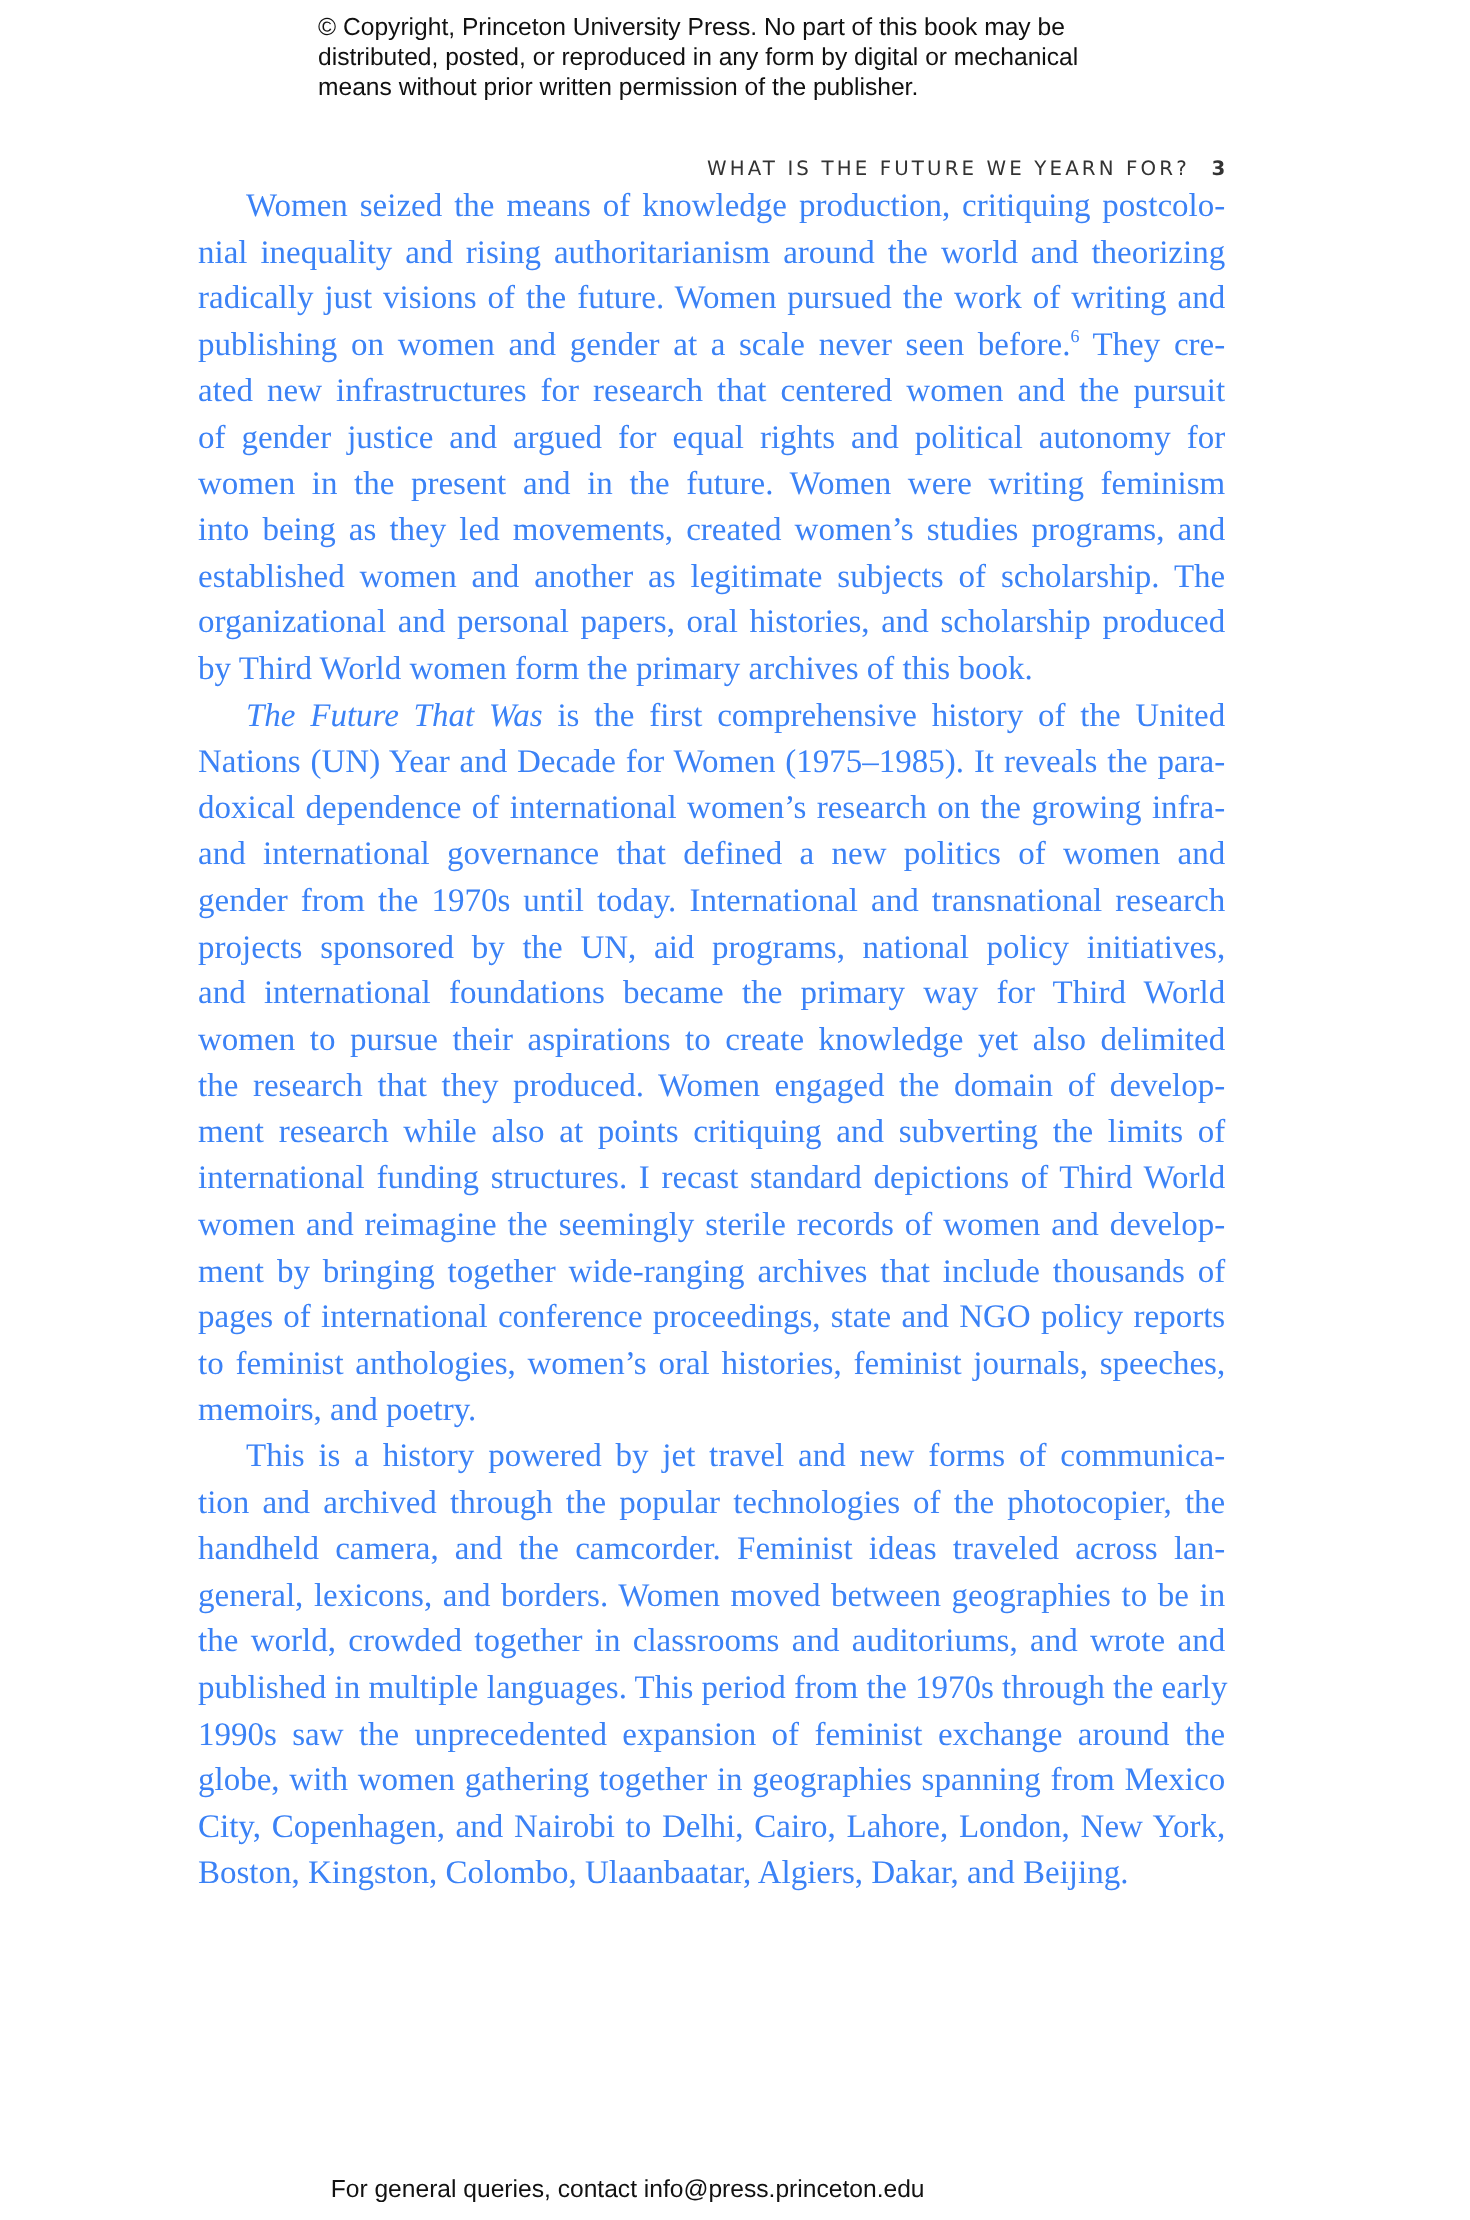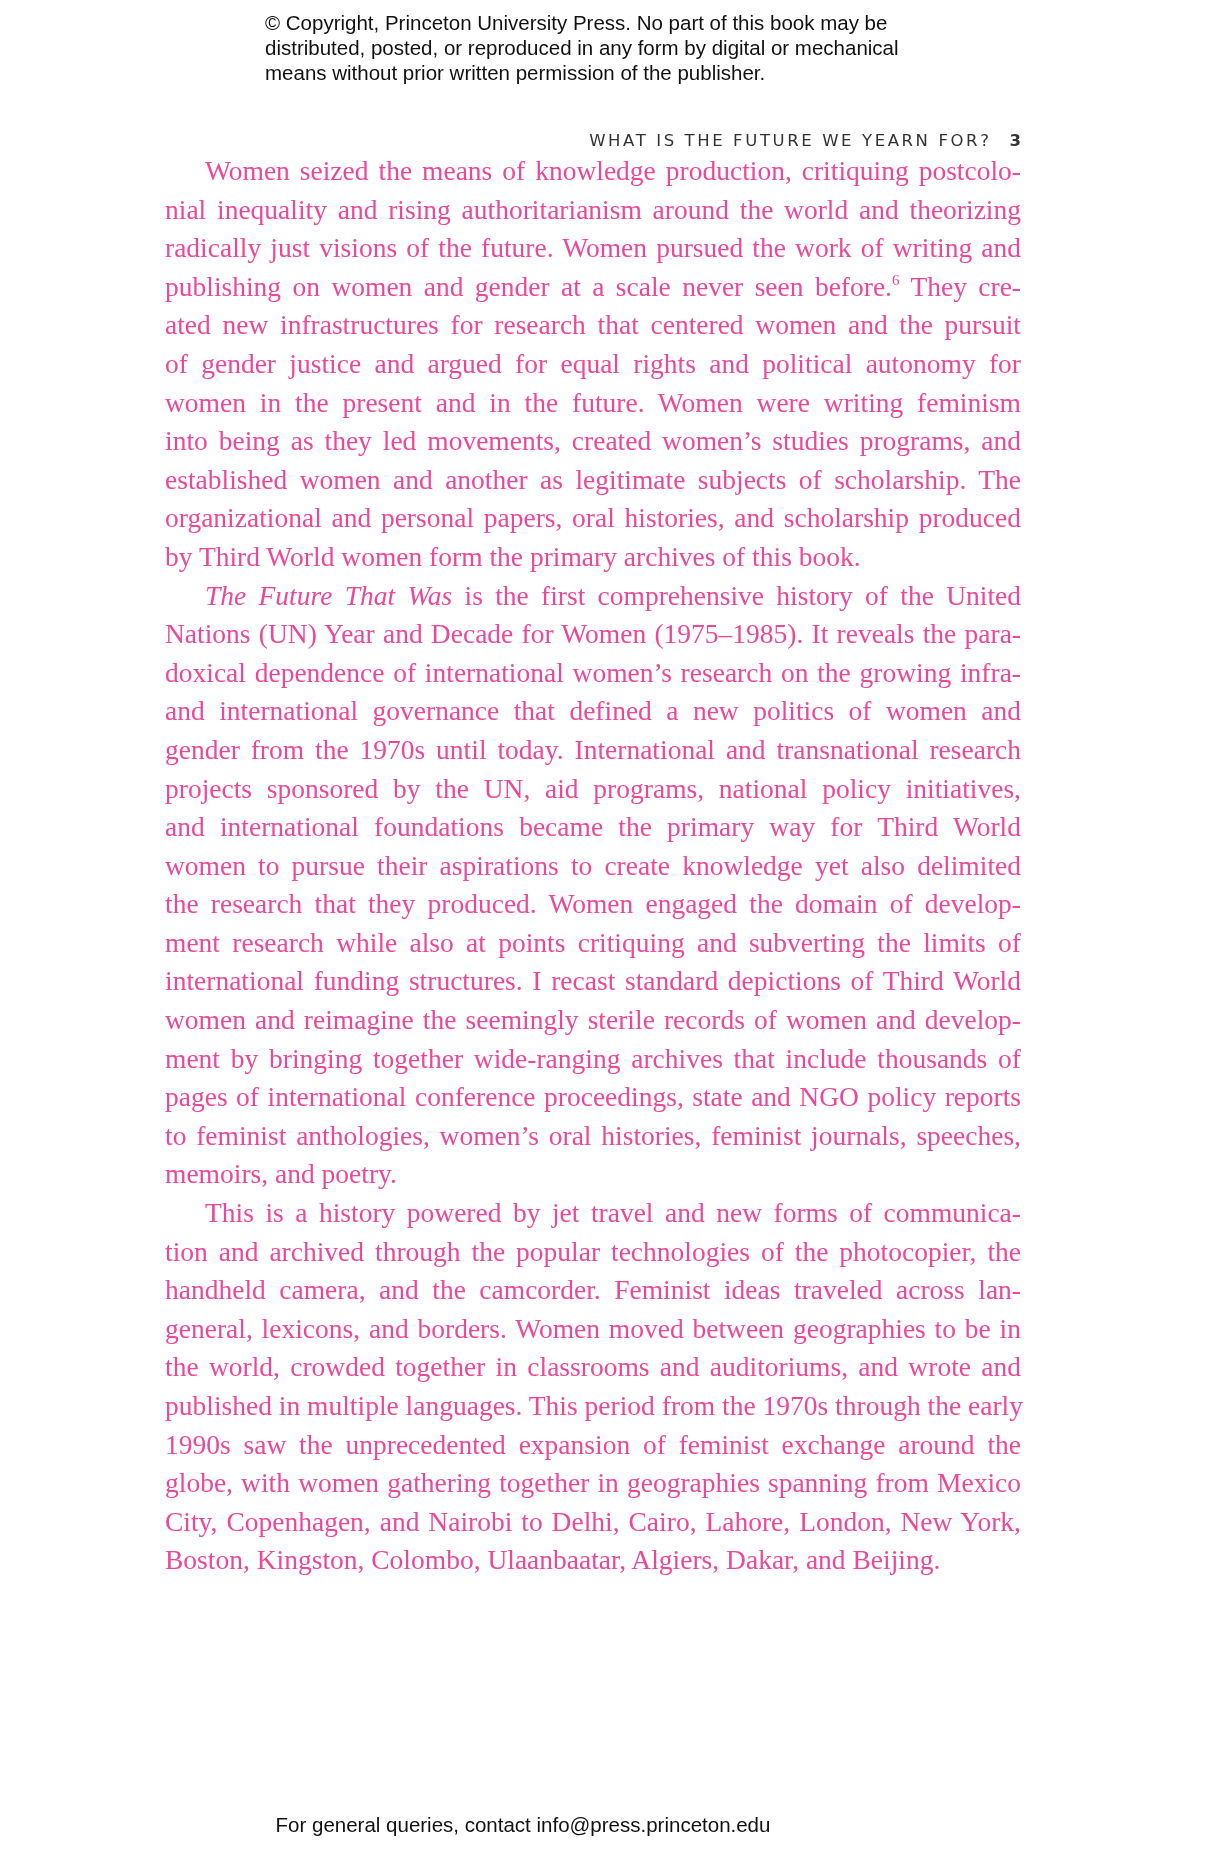--- a/index.html
+++ b/index.html
@@ -9,21 +9,21 @@
     font-family: "Liberation Sans", sans-serif; font-size: 20.5px; line-height: 25px; color: #111;
   }
   .copyright div { white-space: nowrap; }
   .running-head {
     position: absolute; left: 163px; width: 858px; top: 96px; text-align: right;
     font-family: "DejaVu Sans", sans-serif; font-size: 16.5px; letter-spacing: 2.6px; color: #333; margin-top: 35px;
   }
   .running-head .pn { font-weight: bold; margin-left: 18px; letter-spacing: 0; }
   .body {
     position: absolute; left: 165px; top: 152px; width: 856px;
-    font-family: "Liberation Serif", serif; font-size: 27.5px; line-height: 38.6px; color: #ec4899;
+    font-family: "Liberation Serif", serif; font-size: 27.5px; line-height: 38.6px; color: #3b82f6;
   }
   .line { white-space: nowrap; text-align: justify; text-align-last: justify; height: 38.6px; }
   .line.last { text-align-last: left; }
   .line.indent { padding-left: 40px; }
   .line i { font-style: italic; }
   sup { font-size: 15px; line-height: 0; vertical-align: 11px; }
   .footer {
     position: absolute; left: 0; width: 1046px; top: 1813px; text-align: center;
     font-family: "Liberation Sans", sans-serif; font-size: 20.5px; color: #111;
   }

